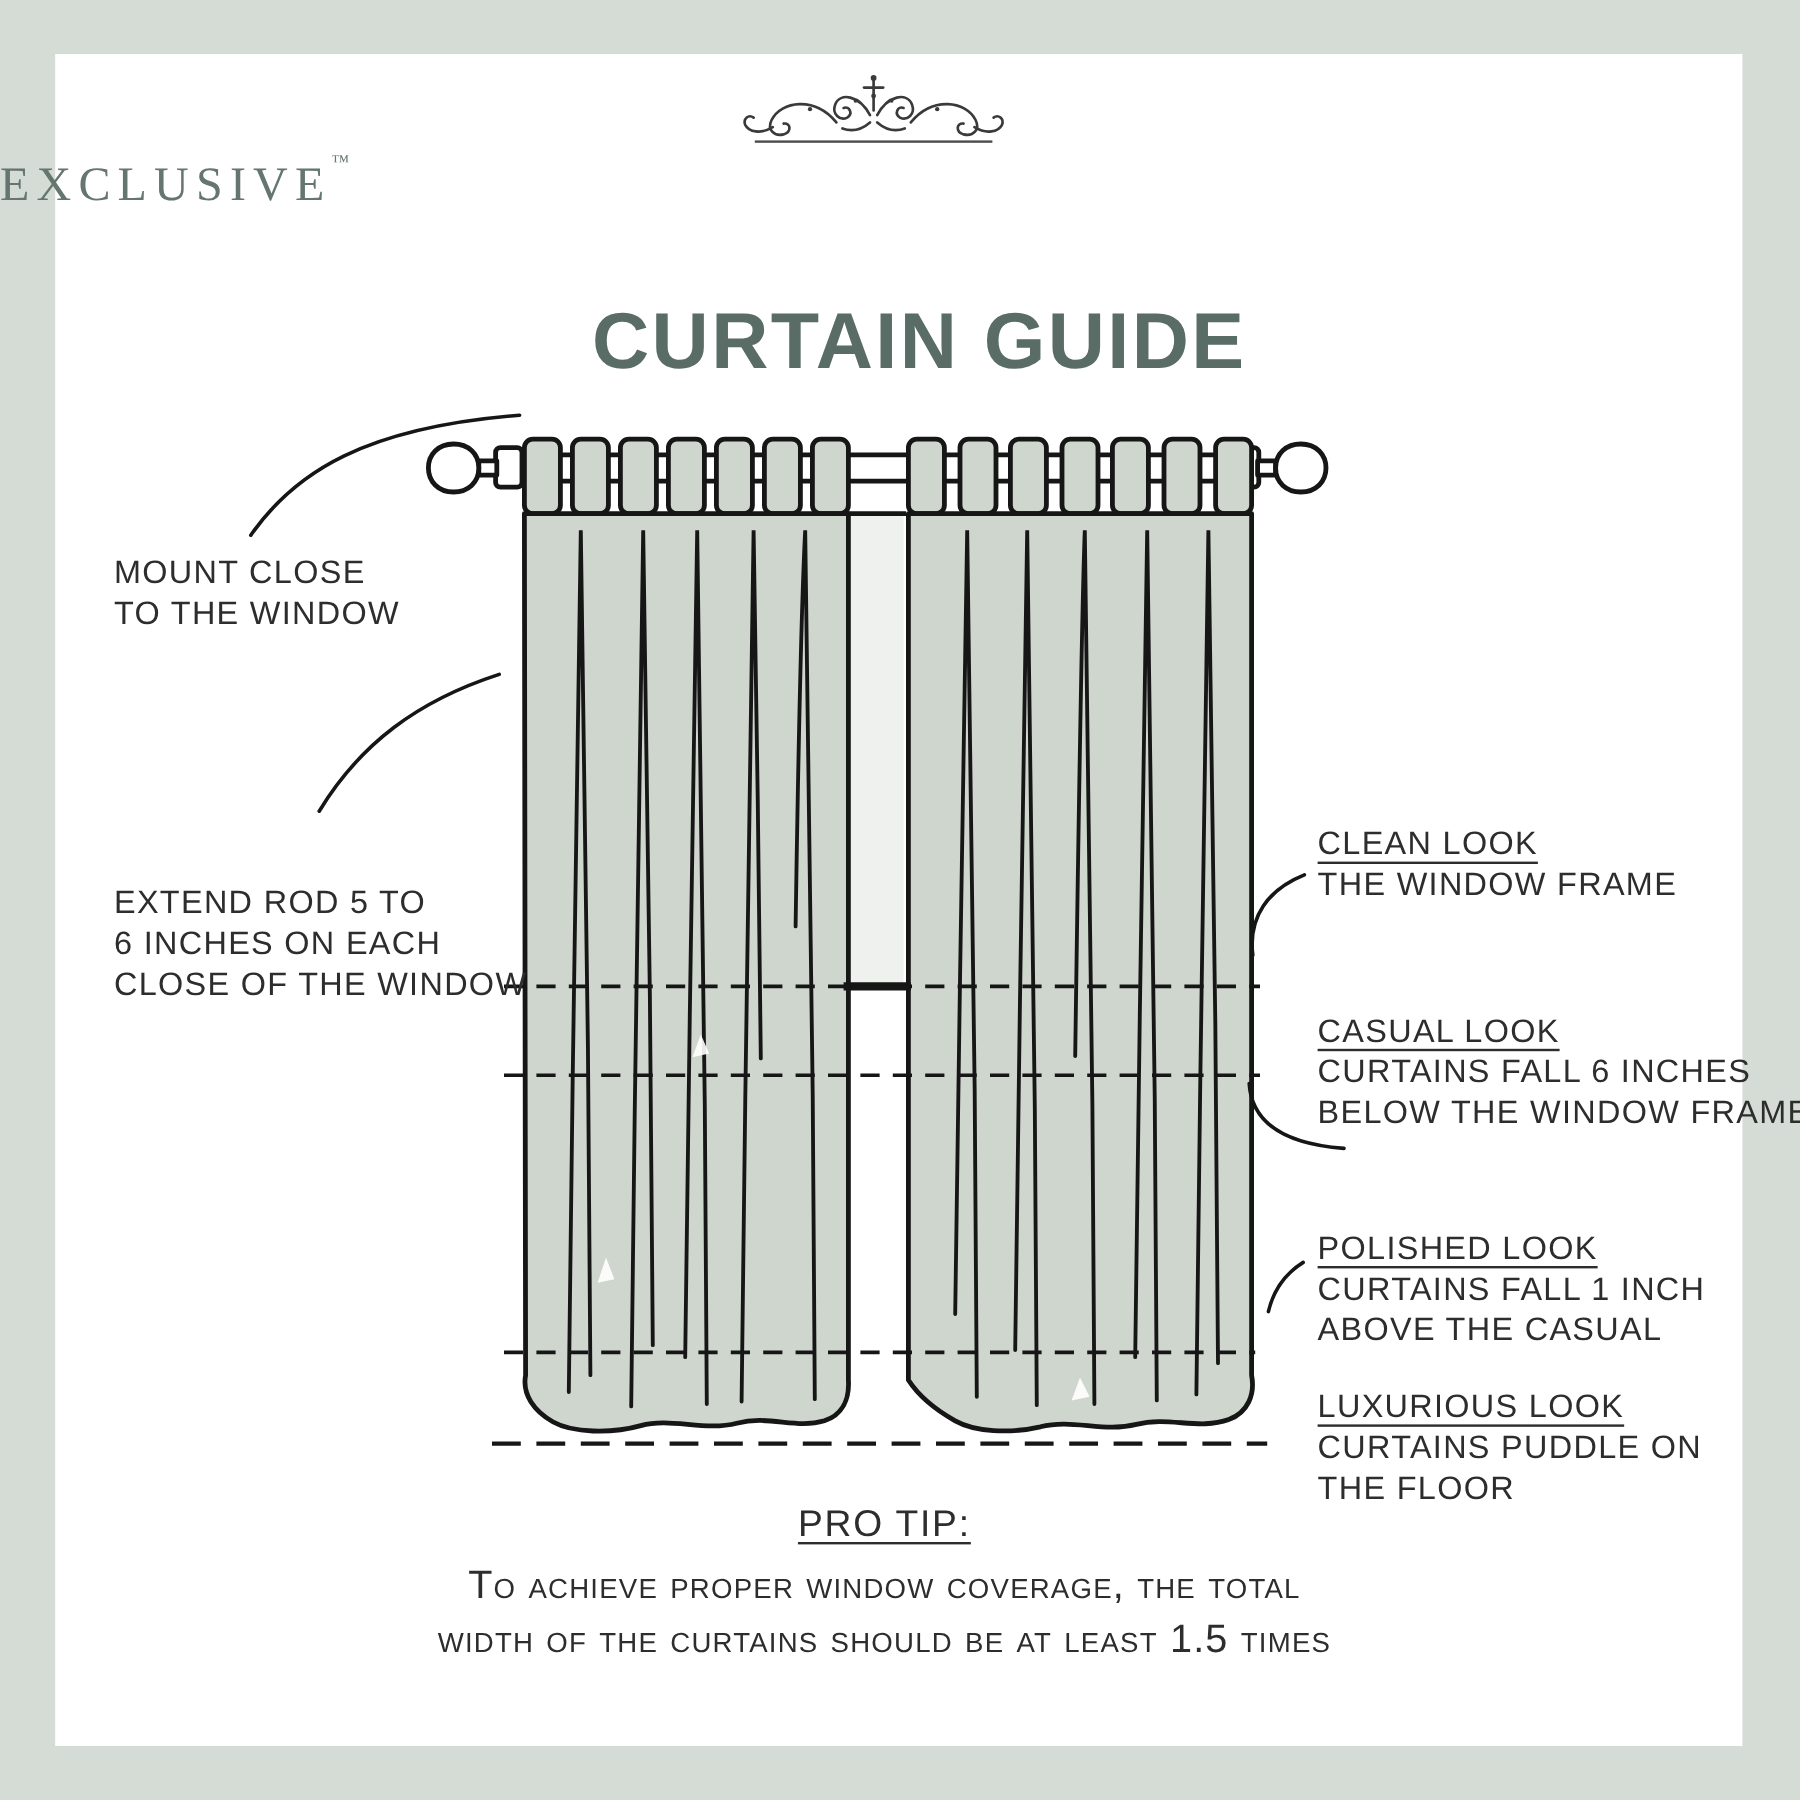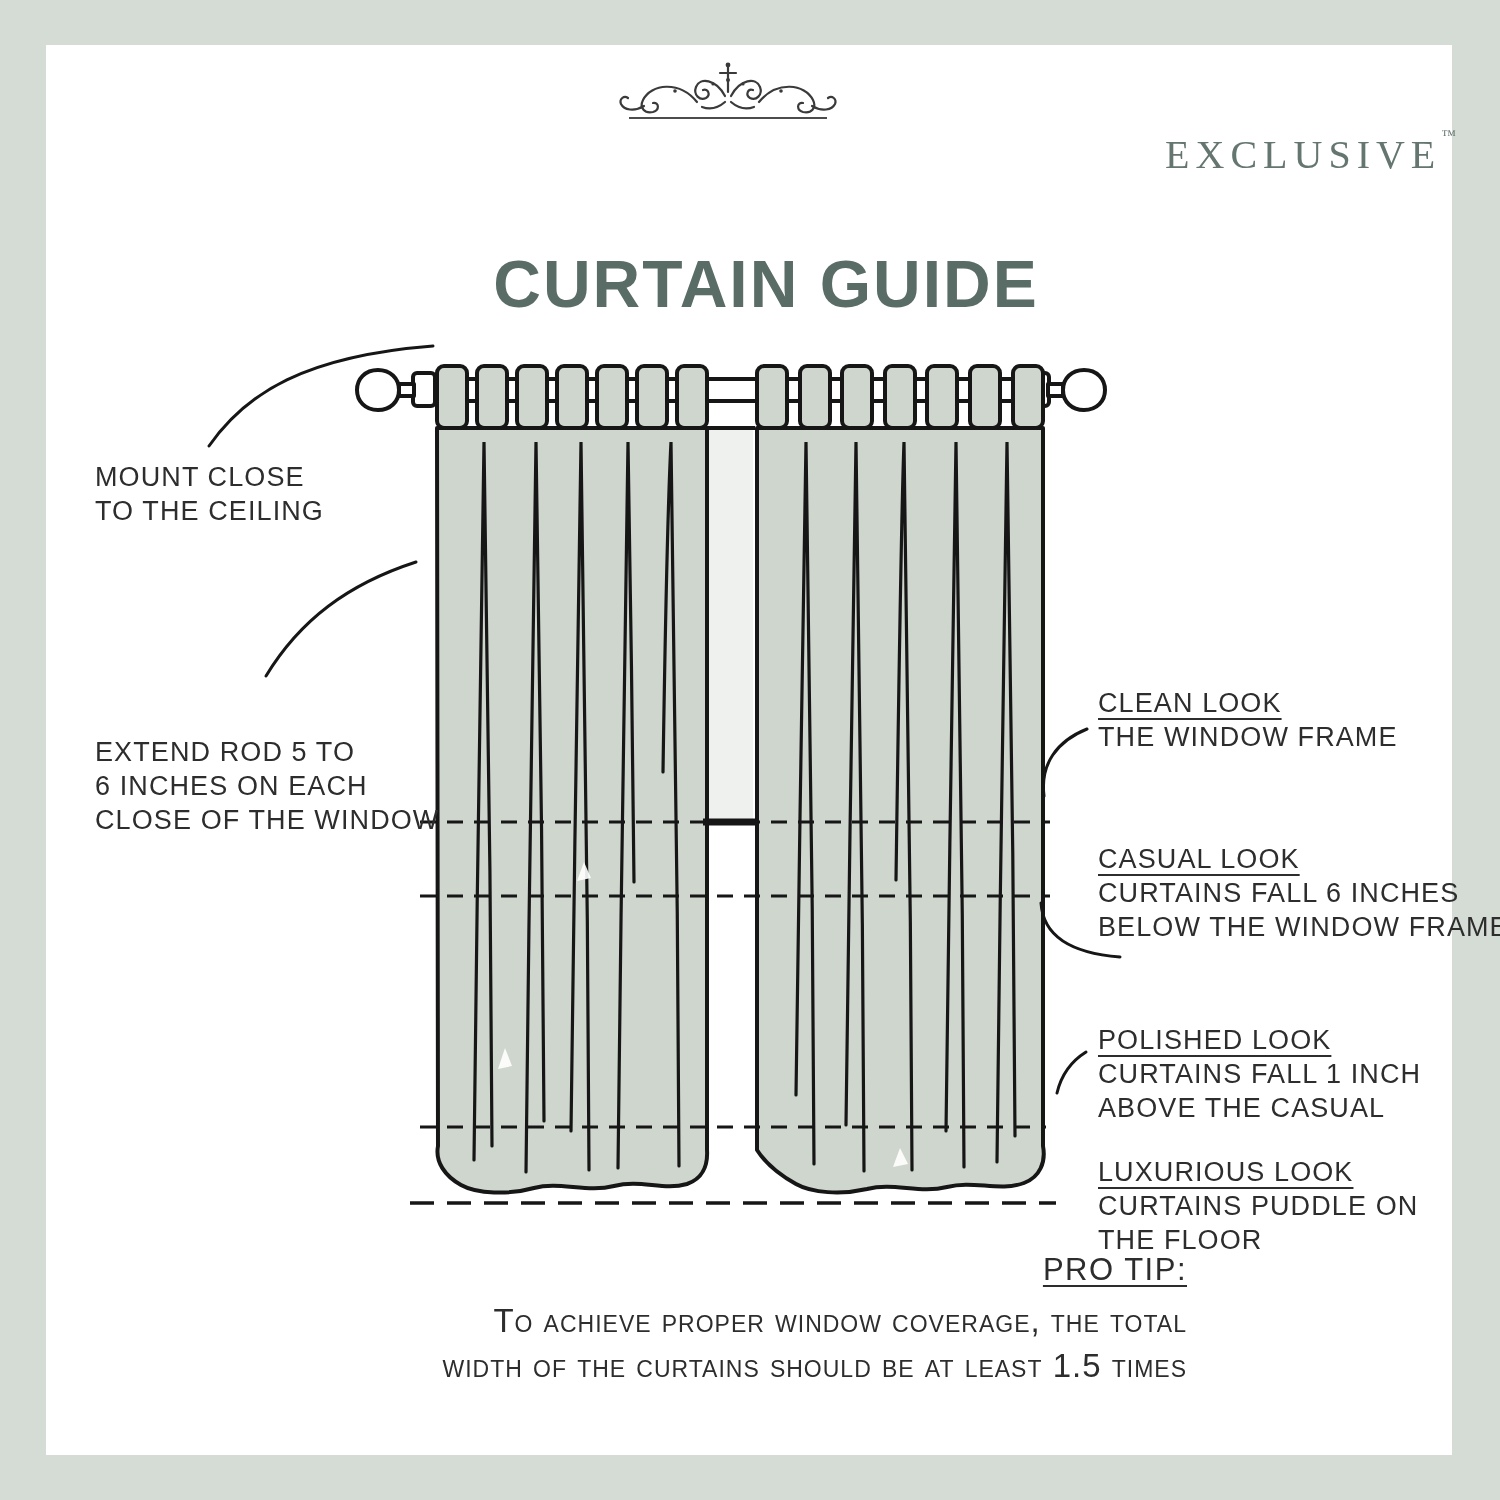--- a/index.html
+++ b/index.html
@@ -4,35 +4,35 @@
 <style>
   html,body{margin:0;padding:0;background:#ffffff;}
   .canvas{position:relative;width:1500px;height:1500px;background:#d5dcd6;
           font-family:"Liberation Sans",sans-serif;overflow:hidden;}
   .card{position:absolute;left:46px;top:45px;width:1406px;height:1410px;background:#ffffff;}
   .diagram{position:absolute;left:0;top:0;}
 
   
   .flourish{position:absolute;left:613px;top:60px;}
   .logo-rule{position:absolute;left:629px;top:117px;width:198px;height:2px;background:#4c4c4c;}
-  .brand-line{position:absolute;left:0;width:1456px;text-align:right;
+  .brand-line{position:absolute;left:0;width:1456px;text-align:left;
               font-family:"Liberation Serif",serif;color:#657671;white-space:nowrap;}
   .brand-1{top:127px;font-size:40px;letter-spacing:6px;}
   .brand-2{top:176px;font-size:40px;letter-spacing:4px;}
   .tm{font-size:15px;vertical-align:28px;letter-spacing:0;}
   .title{position:absolute;left:0;top:246px;width:1484px;text-align:center;
          font-size:66px;font-weight:700;letter-spacing:2px;color:#5a6c66;white-space:nowrap;padding-left:24px;}
 
   
   .ann{position:absolute;font-size:27px;line-height:34px;letter-spacing:1.1px;
        color:#2d2d2d;white-space:nowrap;}
   .ann-heading{text-decoration:underline;text-underline-offset:6px;text-decoration-thickness:2px;}
 
   
-  .protip{position:absolute;left:287px;top:1252px;width:900px;text-align:right;color:#2d2d2d;}
+  .protip{position:absolute;left:287px;top:1252px;width:900px;text-align:center;color:#2d2d2d;}
   .protip-heading{display:inline-block;font-size:31px;letter-spacing:1.5px;
                   text-decoration:underline;text-underline-offset:5px;text-decoration-thickness:2px;}
   .protip-body{margin-top:10px;font-variant:small-caps;font-size:33px;line-height:45px;letter-spacing:1px;}
 
   
   .outline{fill:#ffffff;stroke:#161616;stroke-width:4;stroke-linejoin:round;}
   .sage{fill:#cfd6ce;stroke:#161616;stroke-width:4;stroke-linejoin:round;}
   .glass{fill:#eff1ee;stroke:none;}
   .frameline{stroke:#161616;stroke-width:4;fill:none;}
   .fold{stroke:#161616;stroke-width:3.2;fill:none;stroke-linecap:round;}
@@ -149,21 +149,21 @@
 
     <path class="arc" d="M209,446 C246,393 305,356 433,346"></path>
     <path class="arc" d="M266,676 C300,620 348,584 416,562"></path>
     <path class="arc" d="M1087,729 C1057,741 1040,764 1044,796"></path>
     <path class="arc" d="M1041,903 C1043,934 1068,953 1120,957"></path>
     <path class="arc" d="M1057,1093 C1061,1076 1070,1062 1086,1052"></path>
   </svg>
 
   <div class="ann" style="left:95px;top:460px">
     <div>MOUNT CLOSE</div>
-    <div>TO THE CEILING</div>
+    <div>TO THE WINDOW</div>
   </div>
   <div class="ann" style="left:95px;top:735px">
     <div>EXTEND ROD 5 TO</div>
     <div>6 INCHES ON EACH</div>
     <div>CLOSE OF THE WINDOW</div>
   </div>
 
   <div class="ann" style="left:1098px;top:686px">
     <div class="ann-heading">CLEAN LOOK</div>
     <div>THE WINDOW FRAME</div>

